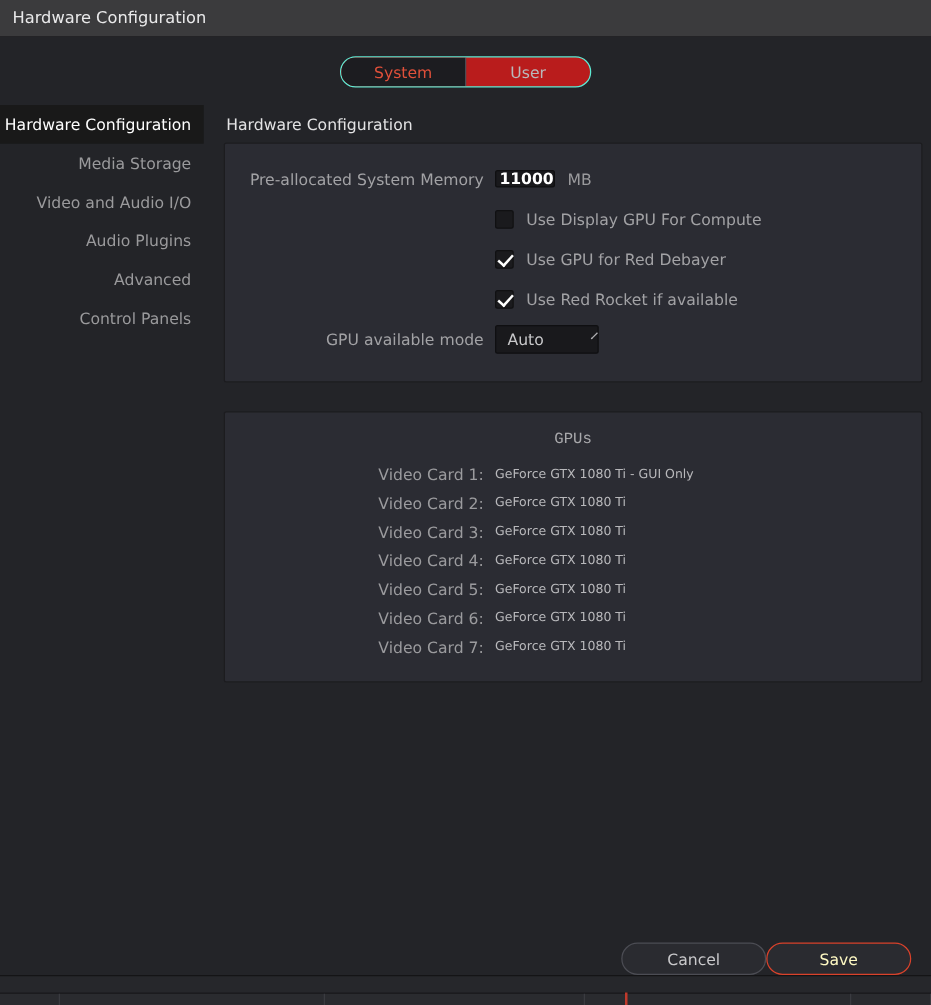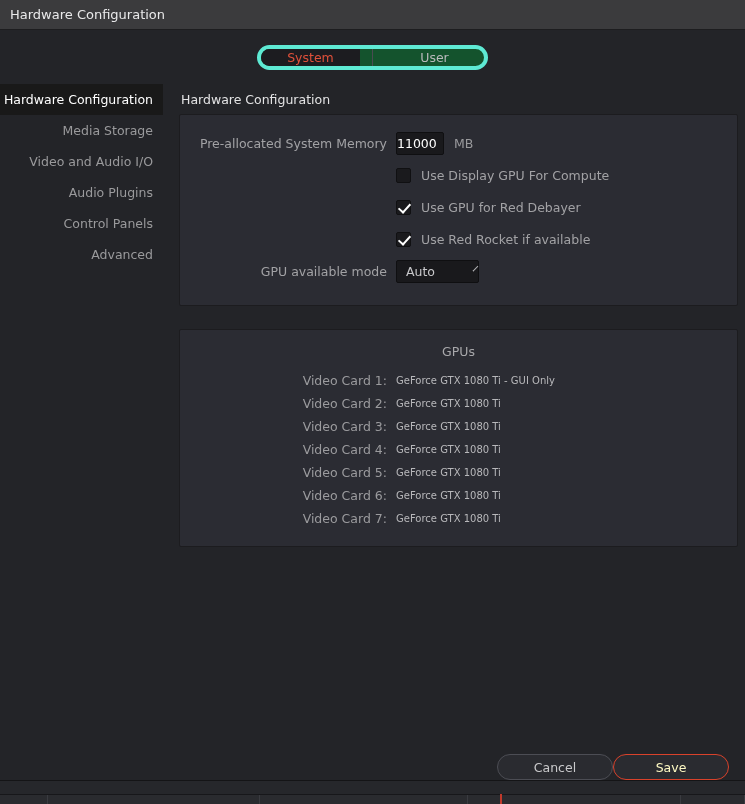--- a/index.html
+++ b/index.html
@@ -35,26 +35,25 @@
   
   .tabs-row {
     height: 54px;
     display: flex;
     align-items: center;
     justify-content: center;
     background: #232428;
   }
   .segmented {
     display: flex;
-    border: 4px solid #5eead4;
+    border: 1px solid #5eead4;
     border-radius: 13px;
     height: 25px;
     overflow: hidden;
-    background: #14532d;
-    gap: 12px;
+    background: #b91c1c;
   }
   .seg-btn {
     min-width: 99px;
     display: flex;
     align-items: center;
     justify-content: center;
     font-size: 12.5px;
     color: #b9b9bb;
     background: transparent;
     border: none;
@@ -140,29 +139,30 @@
     color: #a2a2a5;
     font-size: 12.5px;
   }
   .form-control {
     display: flex;
     align-items: center;
   }
 
   .num-input {
     width: 48px;
-    height: 23px;
+    height: 14px;
     background: #19191c;
     border: 1px solid #0f0f11;
     border-radius: 2px;
     color: #ffffff;
     font-family: inherit;
     font-size: 12.5px;
-    text-align: left;
+    text-align: right;
     line-height: 20px;
+    font-weight: bold;
   }
   .unit {
     margin-left: 10px;
     color: #9a9a9d;
     font-size: 12.5px;
   }
 
   .check-row {
     display: flex;
     align-items: center;
@@ -218,20 +218,21 @@
     border-width: 0 1.6px 1.6px 0;
     transform: rotate(45deg) translate(-2px, -2px);
   }
 
   
   .gpus-title {
     text-align: center;
     color: #a8a8ab;
     font-size: 12.5px;
     margin-bottom: 10px;
+    font-family: Liberation Mono, monospace;
   }
   .gpu-row {
     display: flex;
     align-items: center;
     height: 23px;
   }
   .gpu-label {
     width: 216px;
     text-align: right;
     padding-right: 9px;
@@ -333,24 +334,24 @@
     <div class="side-item">
       <span>Media Storage</span>
     </div>
     <div class="side-item">
       <span>Video and Audio I/O</span>
     </div>
     <div class="side-item">
       <span>Audio Plugins</span>
     </div>
     <div class="side-item">
+      <span>Advanced</span>
+    </div>
+    <div class="side-item">
       <span>Control Panels</span>
-    </div>
-    <div class="side-item">
-      <span>Advanced</span>
     </div>
   </div>
 
   <div class="main">
 
     <div class="main-heading">Hardware Configuration</div>
 
     <div class="panel settings">
 
       <div class="form-row">

